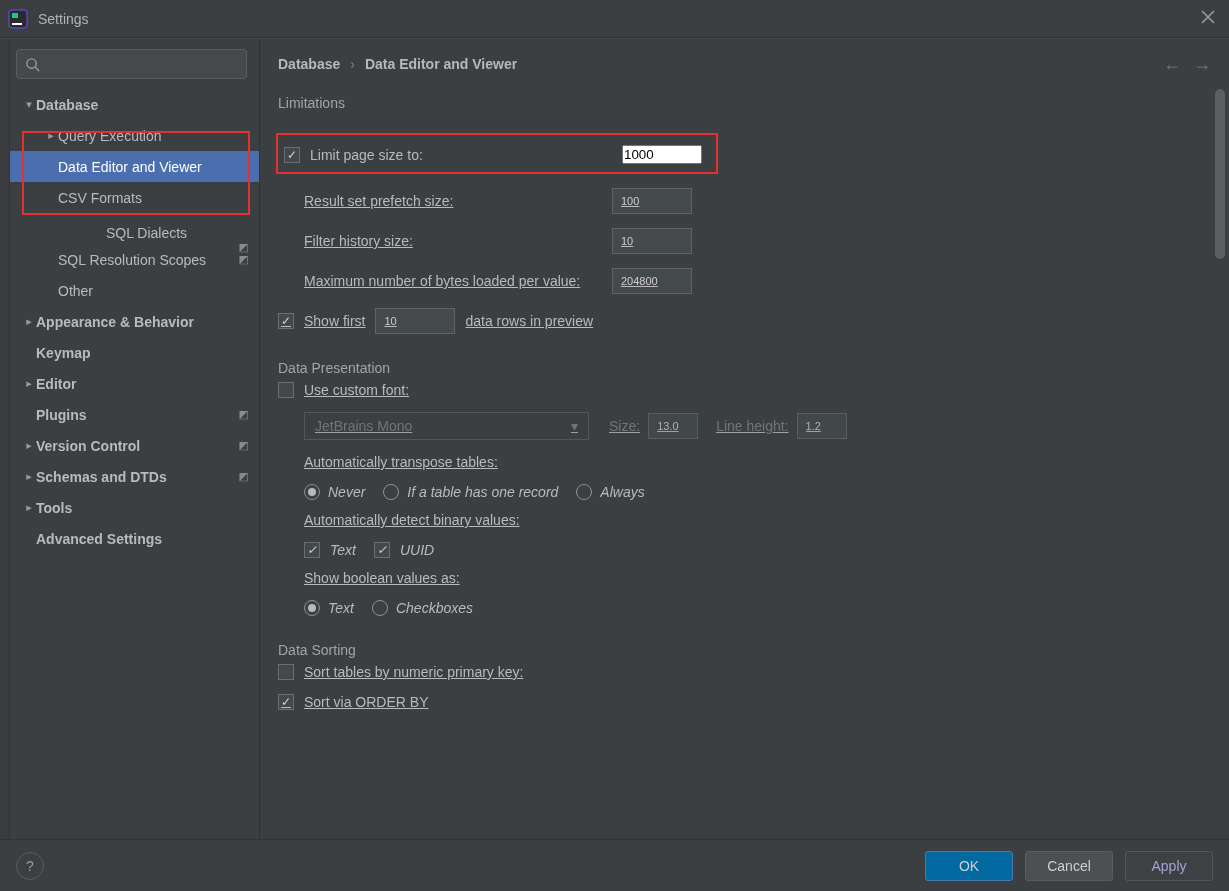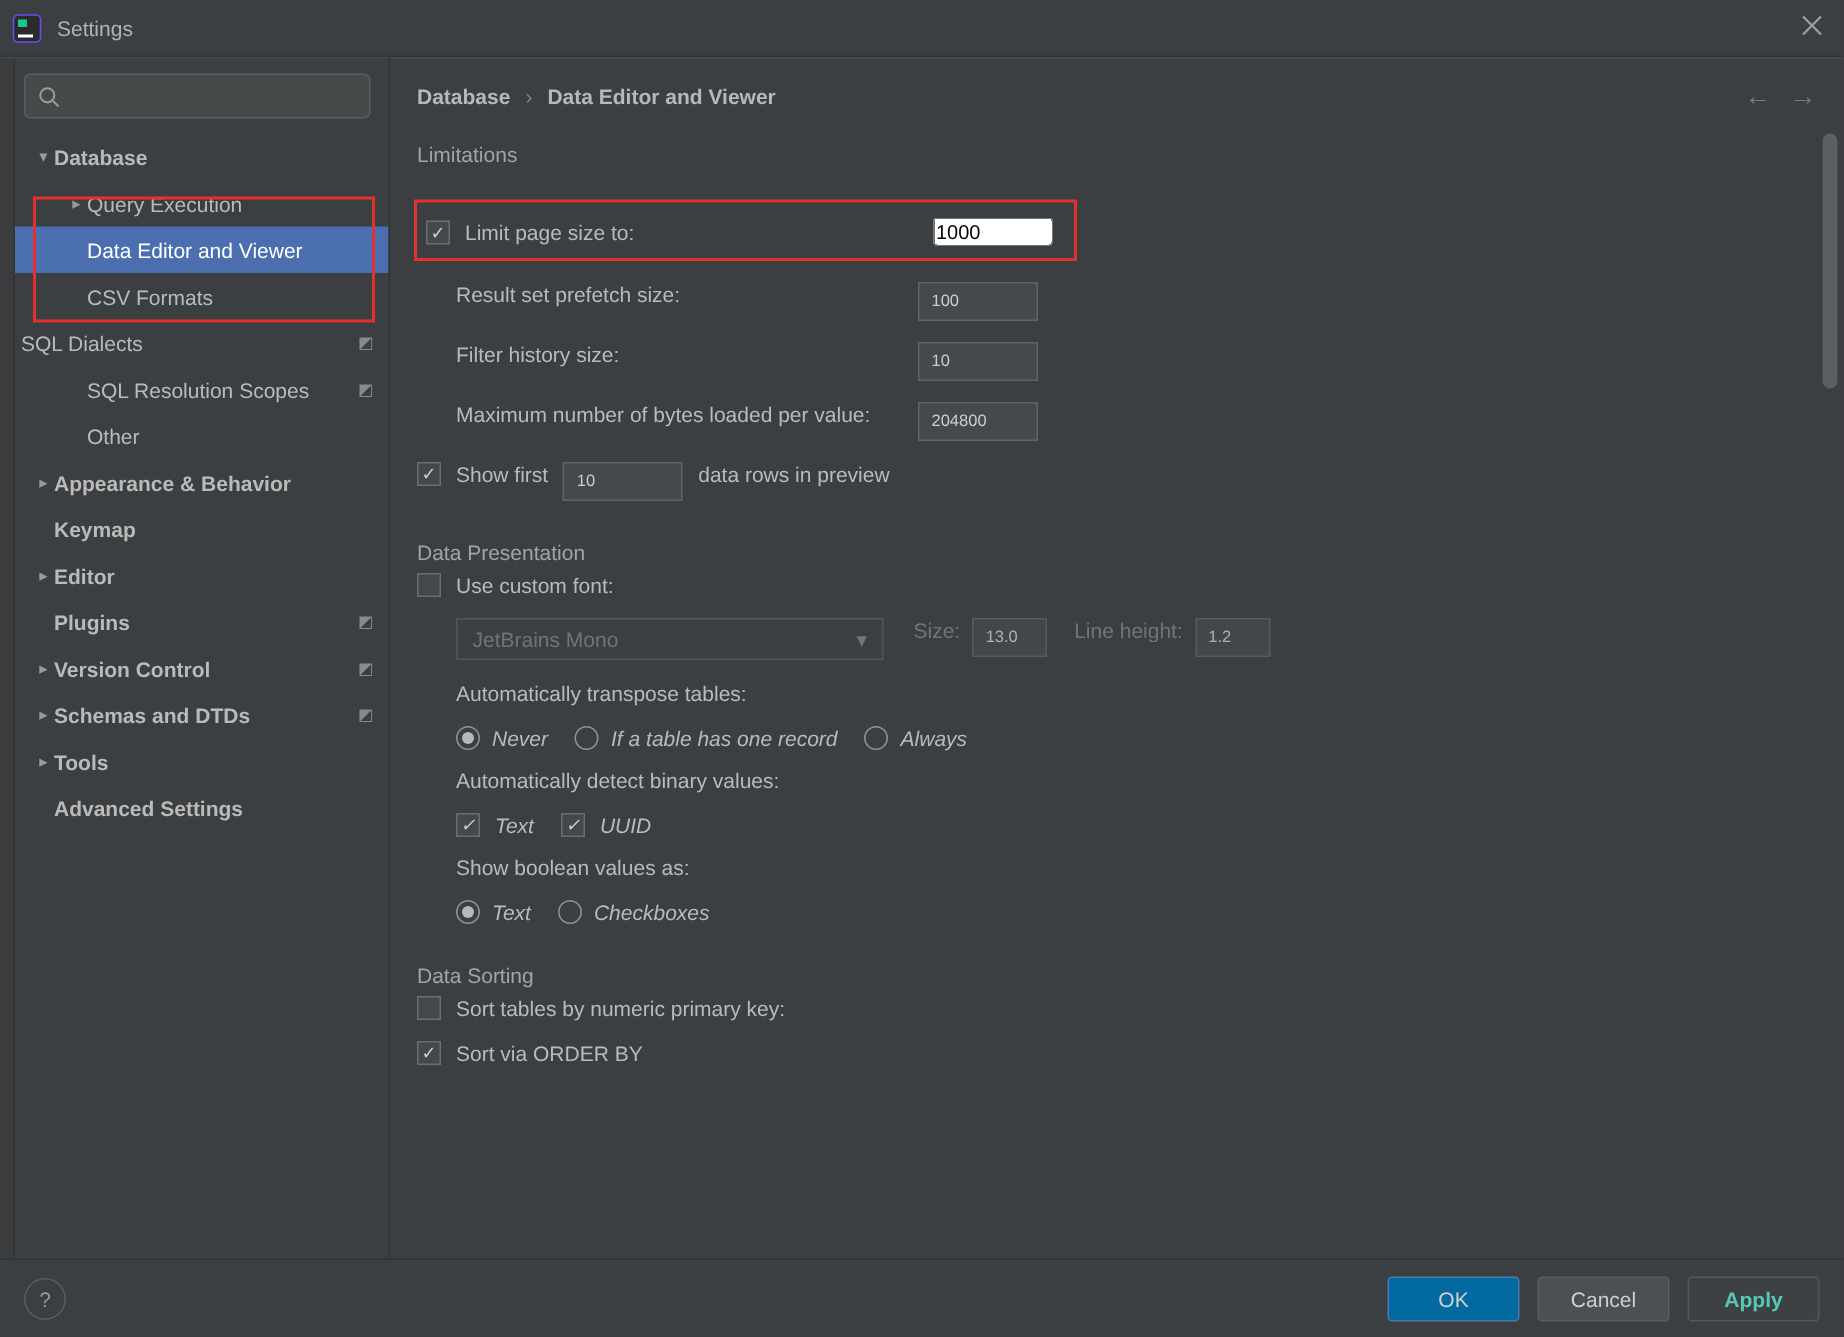--- a/index.html
+++ b/index.html
@@ -67,21 +67,21 @@
 
   .content{
     flex:1; overflow:auto; padding:0 20px 20px 18px;
     position:relative;
   }
   .content::after{
     content:""; position:absolute; right:4px; top:0; width:10px; height:170px;
     background:#5c5f61; border-radius:5px;
   }
   .section-title{ color:#a3a3a3; margin-top:6px; margin-bottom:14px;}
-  .row{ display:flex; align-items:flex-start; margin-bottom:14px; }
+  .row{ display:flex; align-items:center; margin-bottom:14px;text-decoration:underline; }
   .row .label{ width:330px; color:#bababa;}
   .row input.num{
     width:80px; height:26px; background:#44494b; border:1px solid #616365;
     color:#ccc; padding:0 8px; font-size:11px;
   }
   .checkbox{
     width:16px; height:16px; border:1px solid #6b6e70; background:#43494a;
     display:inline-flex; align-items:center; justify-content:center; margin-right:10px;
     color:#c0c0c0; font-size:11px; flex-shrink:0;
   }
@@ -113,21 +113,21 @@
     width:28px; height:28px; border:1px solid #5a5d5e; border-radius:50%;
     display:flex; align-items:center; justify-content:center; color:#9a9a9a; cursor:pointer;
   }
   .buttons{ margin-left:auto; display:flex; gap:12px;}
   .btn{
     min-width:88px; height:30px; border:1px solid #5a5d5e; background:#4c5052;
     color:#cfcfcf; display:flex; align-items:center; justify-content:center;
     padding:0 16px; font-size:14px; cursor:pointer; border-radius:3px;
   }
   .btn.primary{ background:#0369a1; border-color:#4a78b1;}
-  .btn.disabled{ color:#5eead4; background:#3f4244;font-weight:bold;}
+  .btn.disabled{ color:#c4b5fd; background:#3f4244;}
   .sidebar-hilite{
     position:absolute; border:2px solid #e53030; pointer-events:none;
     left:22px; top:92px; width:228px; height:84px;
   }
   .content{ scrollbar-width:none;}
 </style>
 </head>
 <body>
 
 <div class="titlebar">
@@ -167,21 +167,21 @@
           <span class="lbl">Query Execution</span>
         </div>
         <div class="item selected" style="padding-left: 44px;">
           <span class="chevron">&nbsp;</span>
           <span class="lbl">Data Editor and Viewer</span>
         </div>
         <div class="item" style="padding-left: 44px;">
           <span class="chevron">&nbsp;</span>
           <span class="lbl">CSV Formats</span>
         </div>
-        <div class="item" style="">
+        <div class="item" style="padding-left: 44px; flex-direction: column;">
           <span class="chevron">&nbsp;</span>
           <span class="lbl">SQL Dialects</span>
           <span class="badge">◩</span>
         </div>
         <div class="item" style="padding-left: 44px;">
           <span class="chevron">&nbsp;</span>
           <span class="lbl">SQL Resolution Scopes</span>
           <span class="badge">◩</span>
         </div>
         <div class="item" style="padding-left: 44px;">

